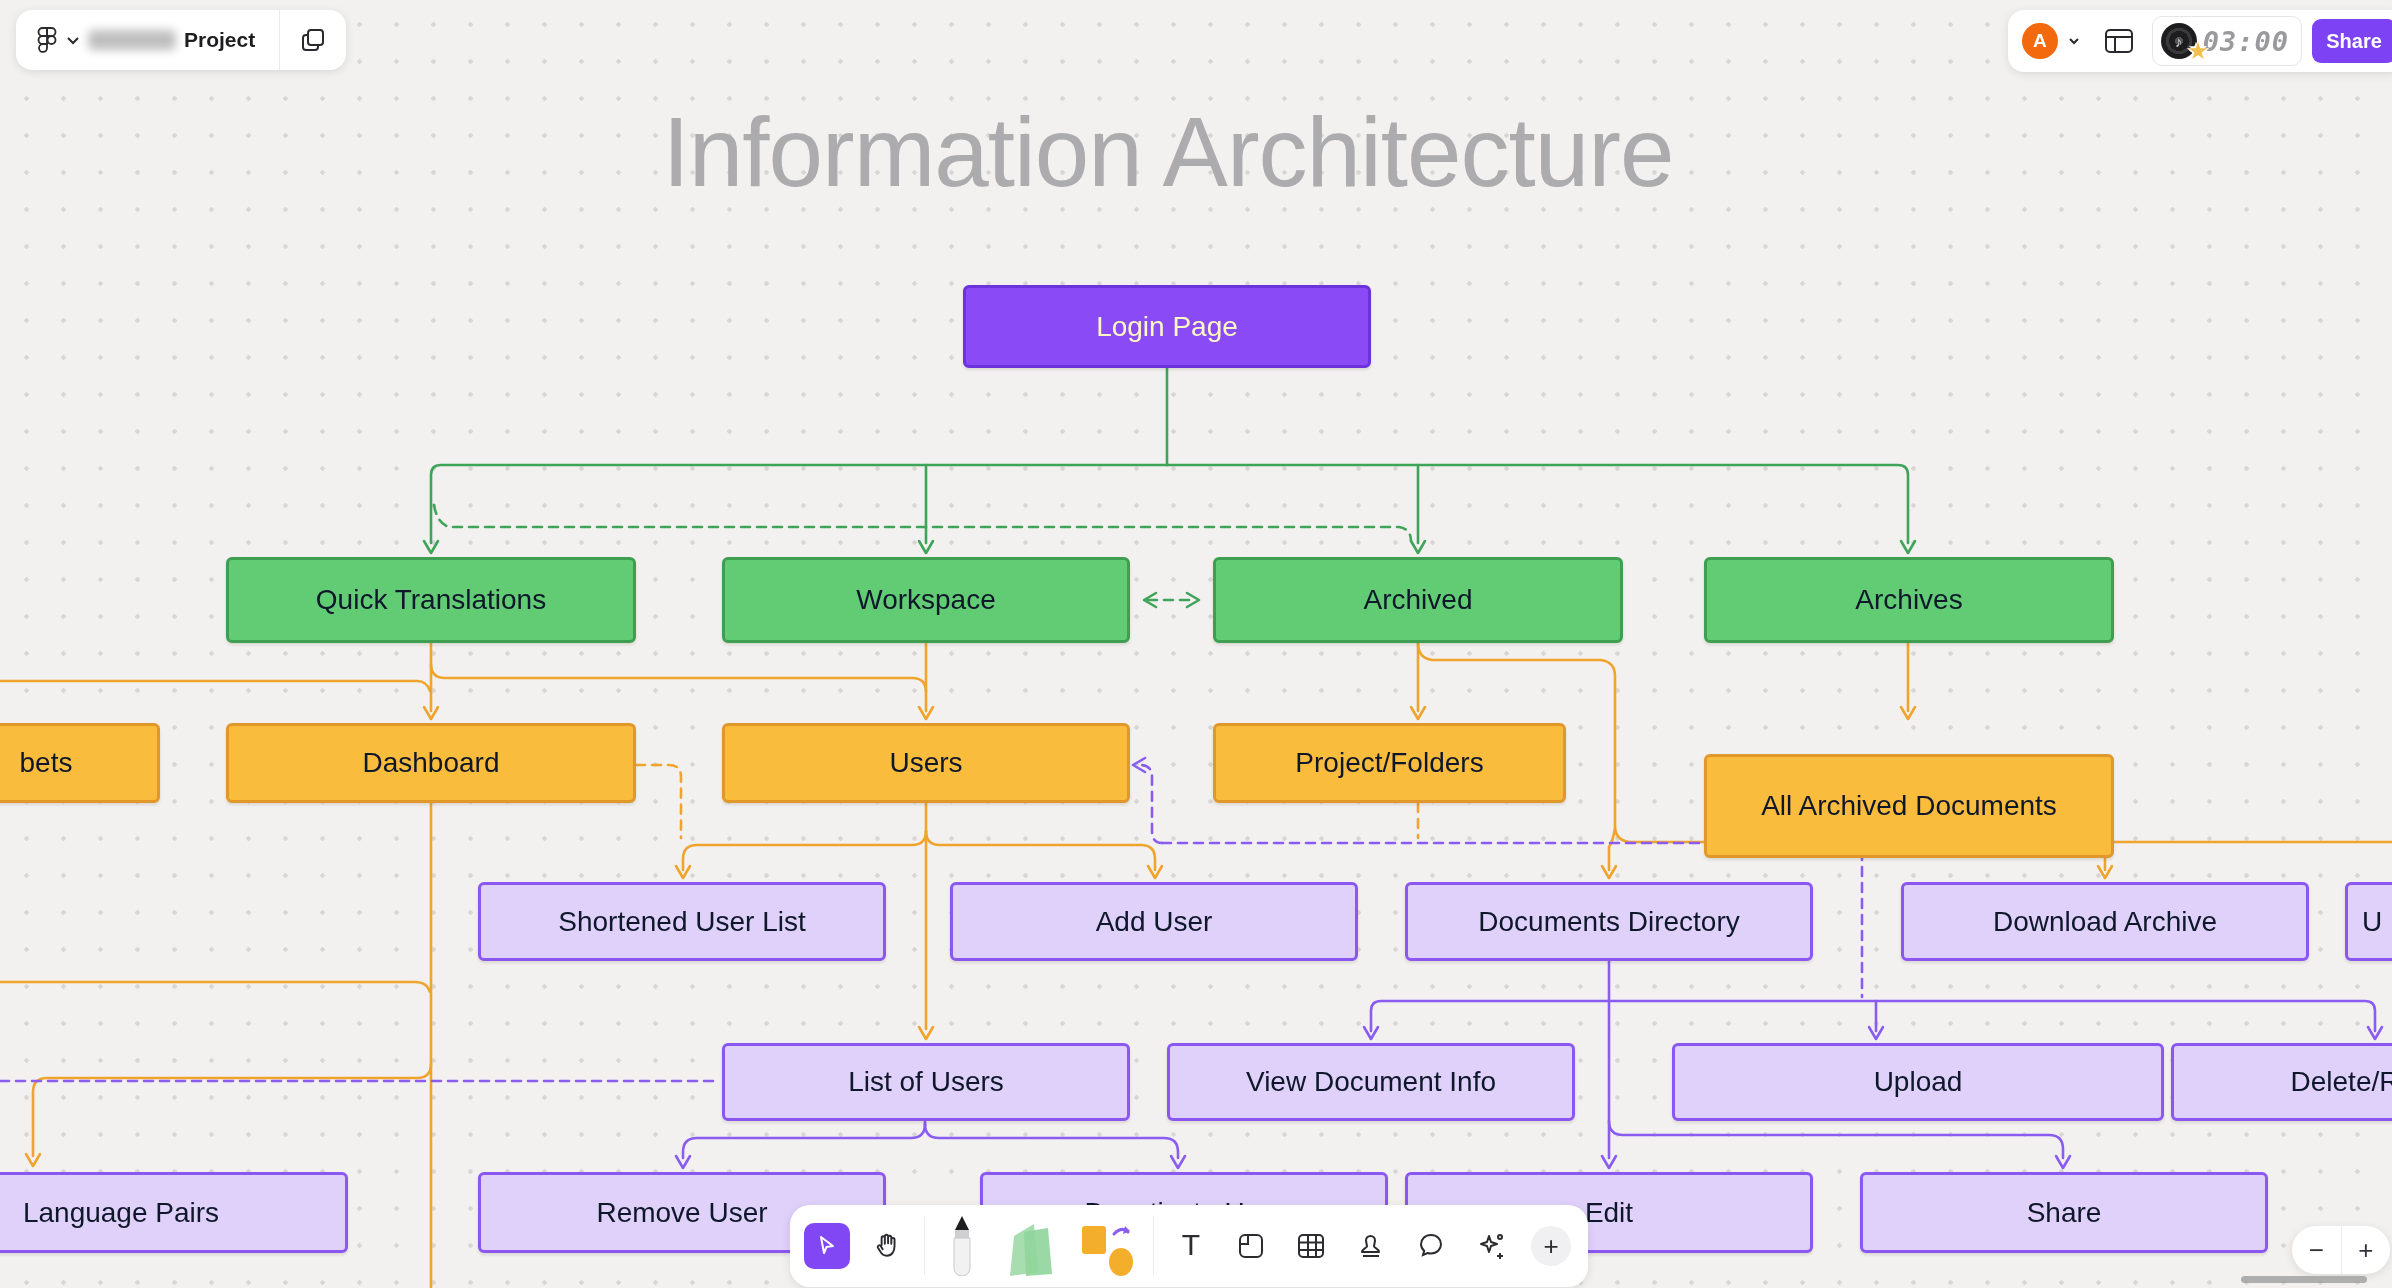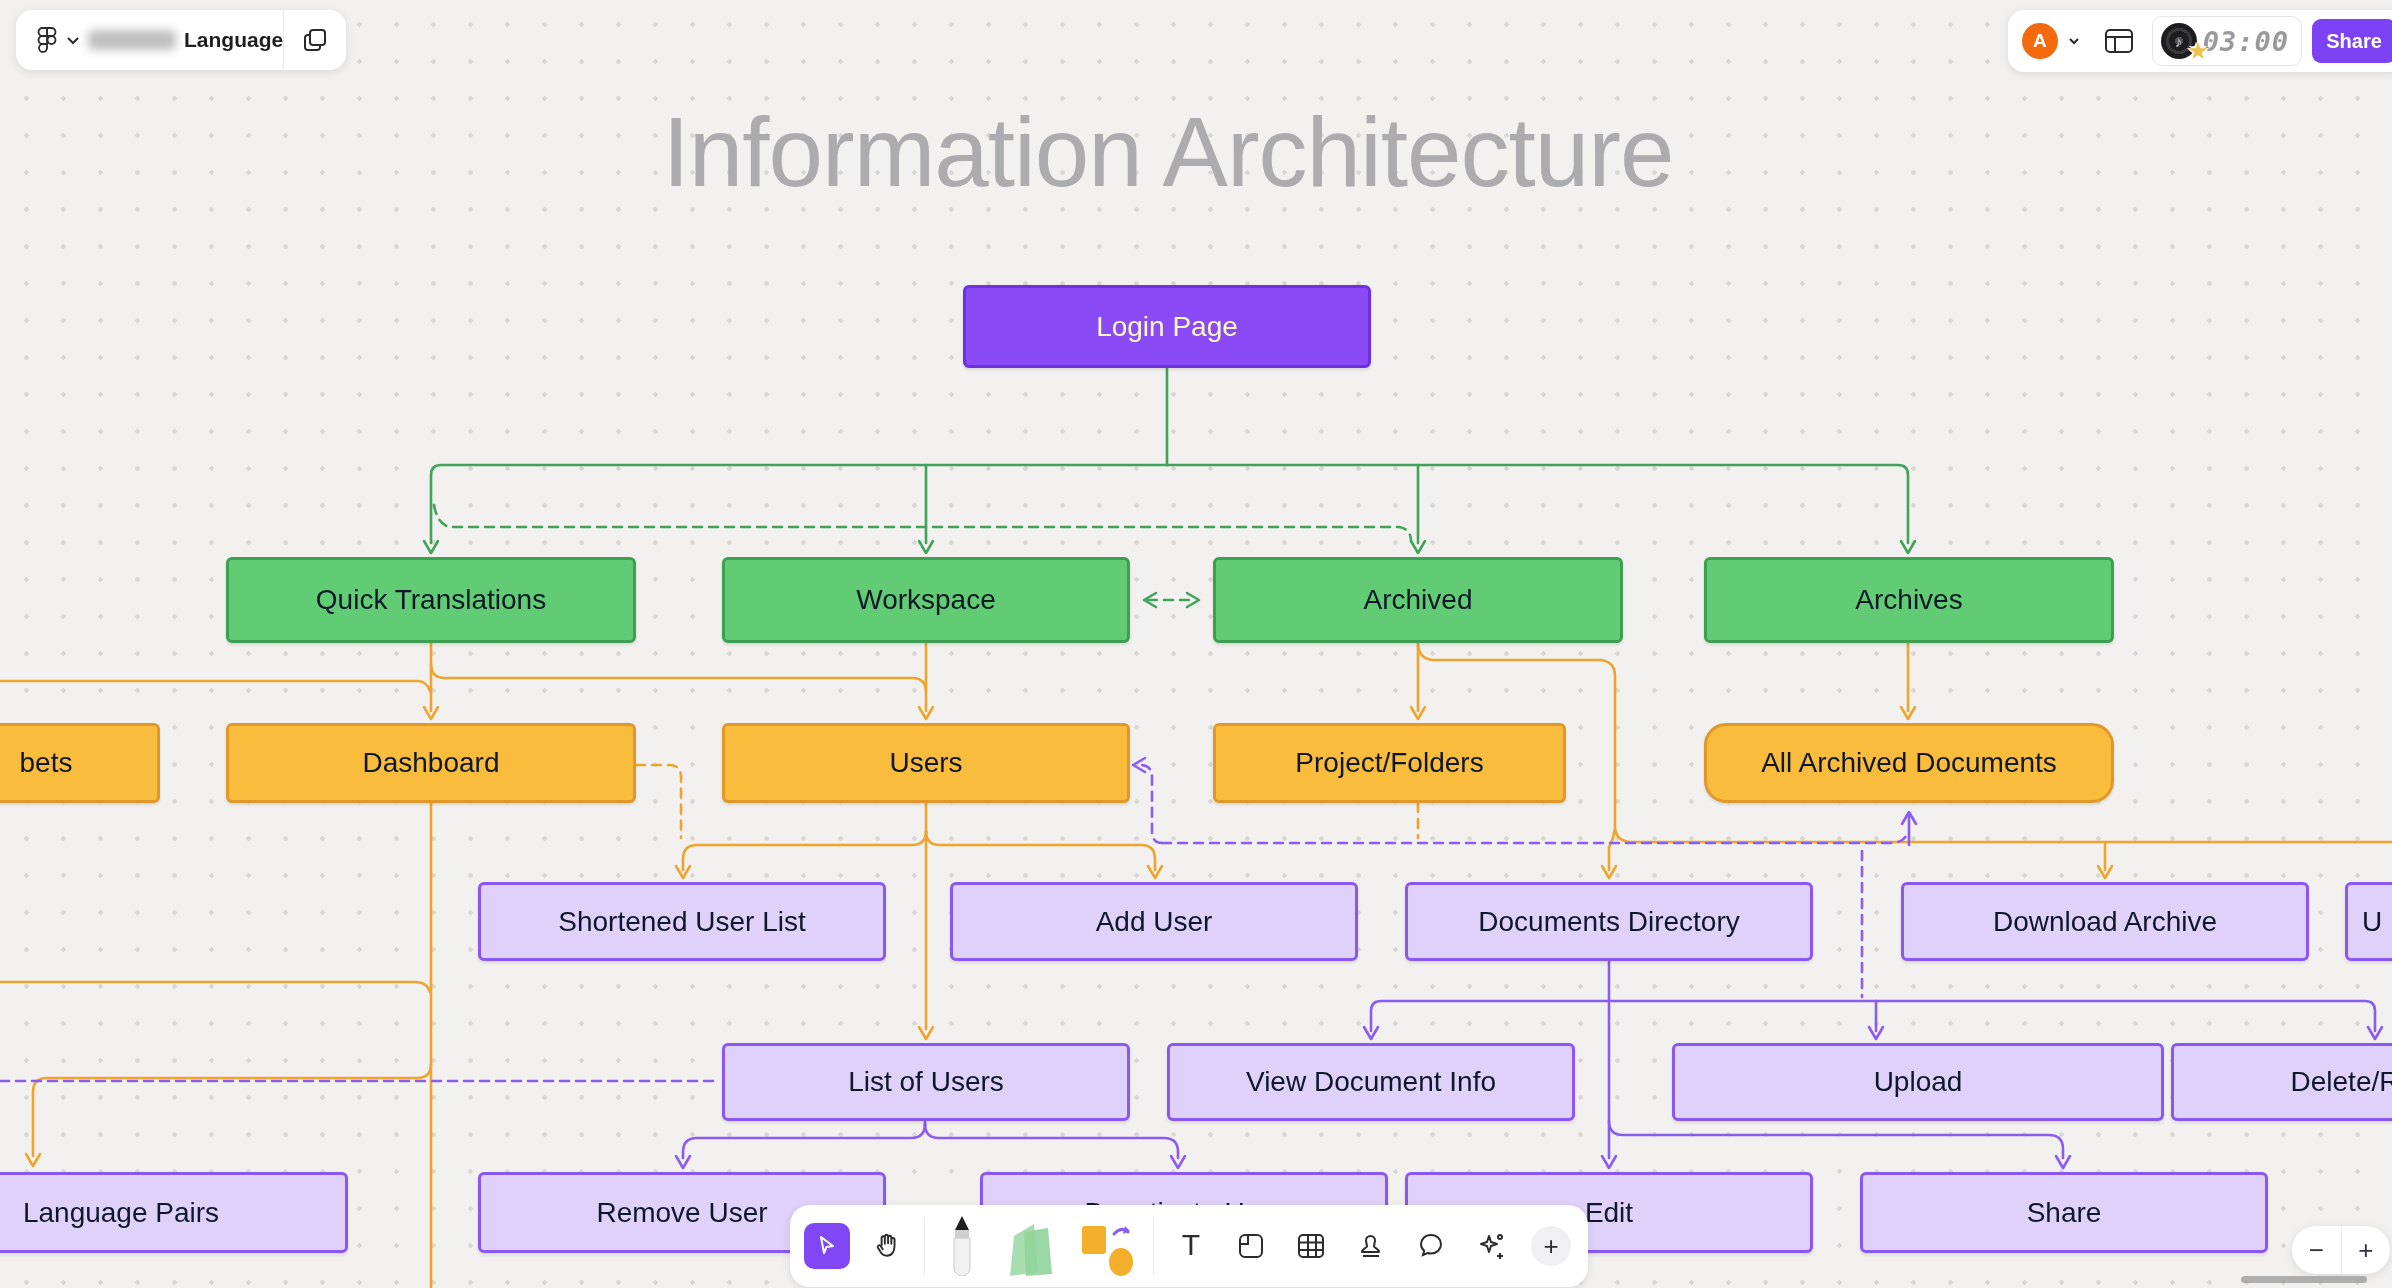--- a/index.html
+++ b/index.html
@@ -170,21 +170,21 @@
       </div>
       <div class="node orange" style="left: 226px; top: 723px; width: 410px; height: 80px;">
         <span class="node-label">Dashboard</span>
       </div>
       <div class="node orange" style="left: 722px; top: 723px; width: 408px; height: 80px;">
         <span class="node-label">Users</span>
       </div>
       <div class="node orange" style="left: 1213px; top: 723px; width: 353px; height: 80px;">
         <span class="node-label">Project/Folders</span>
       </div>
-      <div class="node orange" style="left: 1704px; top: 723px; width: 410px; height: 80px; border-radius: 22px;">
+      <div class="node orange" style="left: 1704px; top: 754px; width: 410px; height: 104px;">
         <span class="node-label">All Archived Documents</span>
       </div>
       <div class="node lavender" style="left: 478px; top: 882px; width: 408px; height: 79px;">
         <span class="node-label">Shortened User List</span>
       </div>
       <div class="node lavender" style="left: 950px; top: 882px; width: 408px; height: 79px;">
         <span class="node-label">Add User</span>
       </div>
       <div class="node lavender" style="left: 1405px; top: 882px; width: 408px; height: 79px;">
         <span class="node-label">Documents Directory</span>
@@ -234,21 +234,21 @@
             <circle cx="15.5" cy="15" r="4"></circle>
           <path d="M11 19H6.5a4 4 0 1 0 4.5 4z"></path>
         </svg>
       </span>
       <span class="icon-btn">
         <svg width="14" height="9" viewBox="0 0 14 9" fill="none" stroke="#2A2A2E" stroke-width="2">
             <path d="M2 2l5 5 5-5"></path>
           </svg>
       </span>
       <span class="blur-blob"></span>
-      <span class="file-title">Language</span>
+      <span class="file-title">Project</span>
     </div>
     <div class="v-divider"></div>
     <div class="seg2">
       <span class="icon-btn">
         <svg width="28" height="28" viewBox="0 0 28 28" fill="none" stroke="#2A2A2E" stroke-width="2">
           <rect x="9" y="4" width="15" height="15" rx="3"></rect>
             <path d="M19 19v2a3 3 0 0 1-3 3H7a3 3 0 0 1-3-3V12a3 3 0 0 1 3-3h2"></path>
         </svg>
       </span>
     </div>

